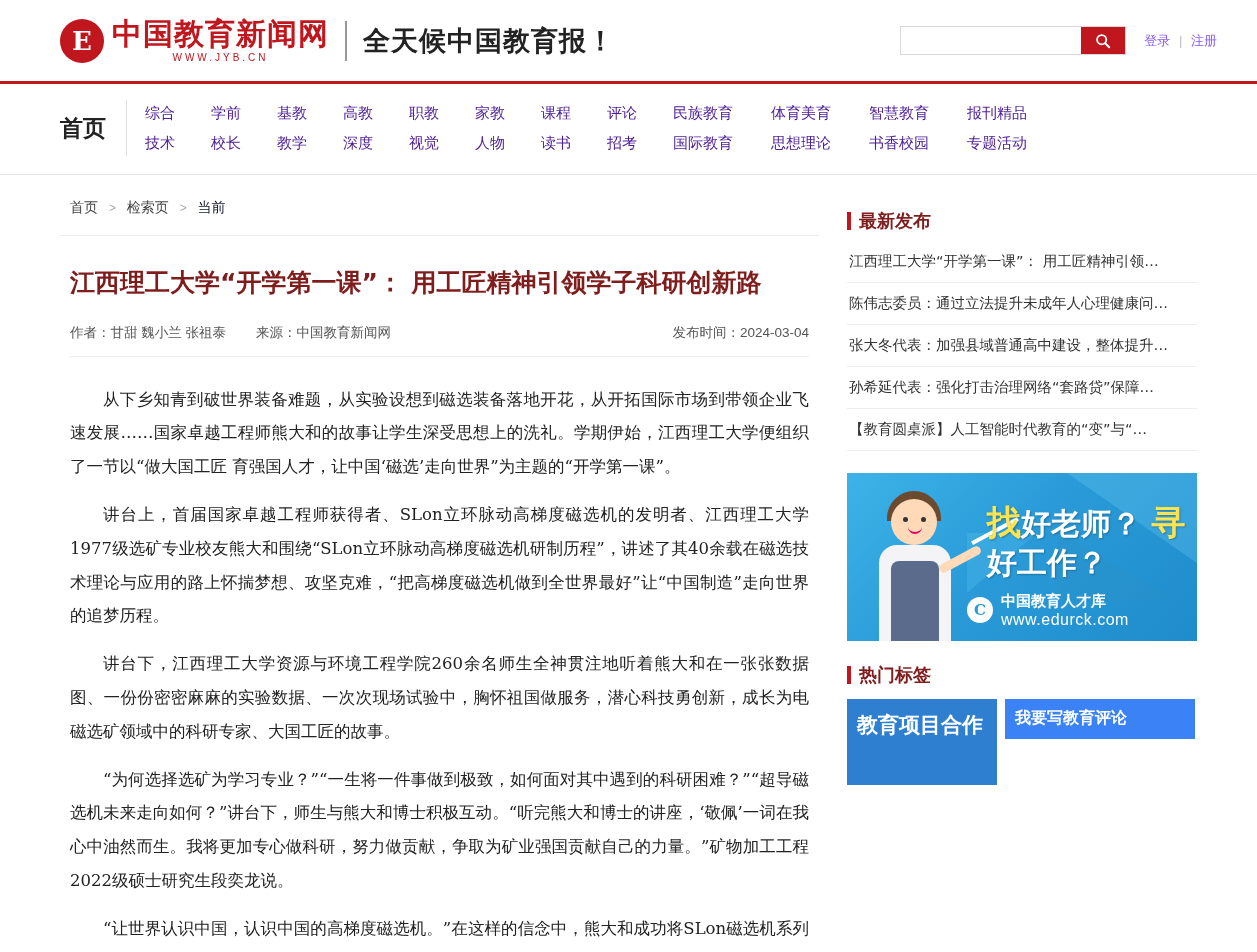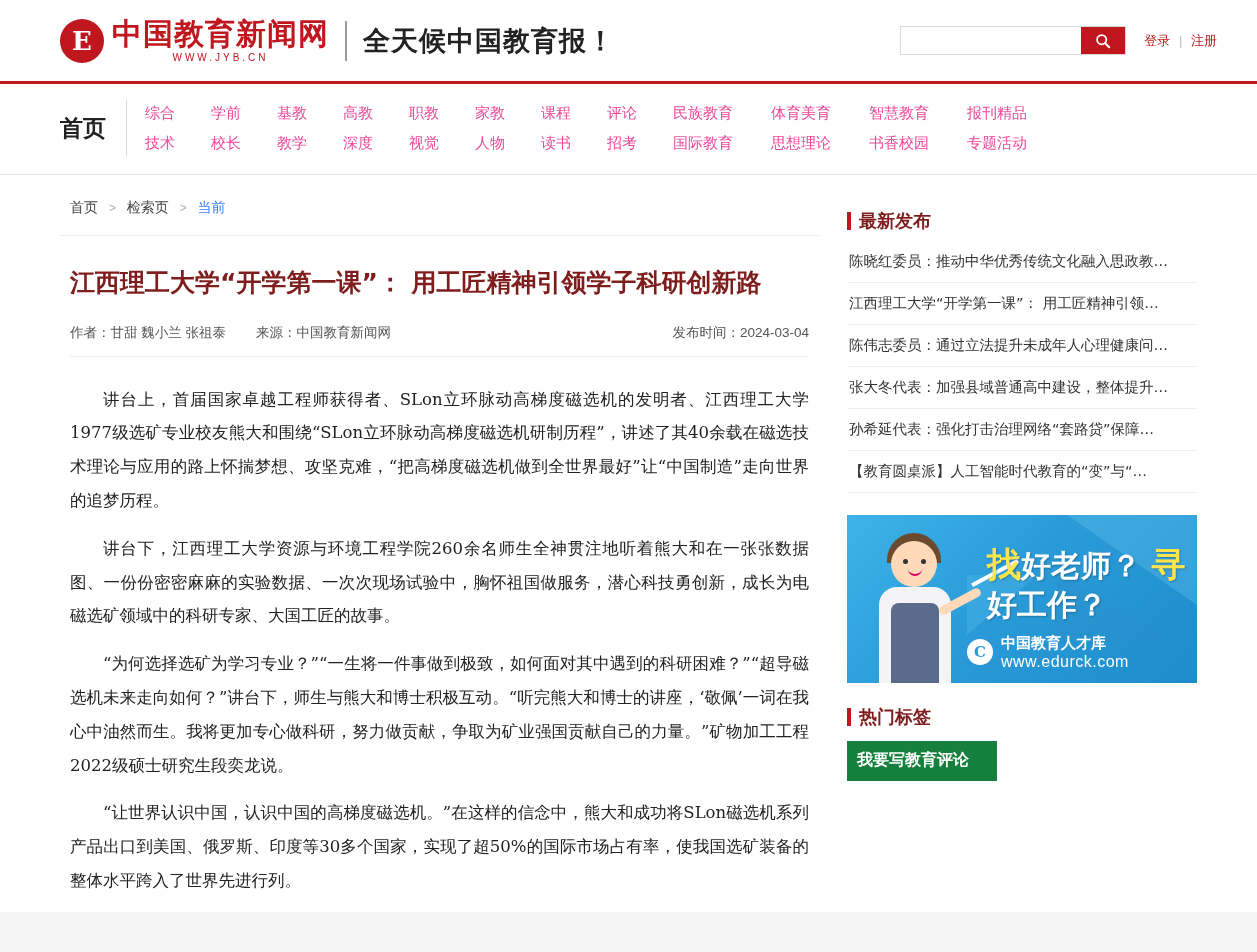--- a/index.html
+++ b/index.html
@@ -66,21 +66,21 @@
   }
   .search-btn {
     width: 44px; background: #c0161d; border: none;
     display: flex; align-items: center; justify-content: center;
     cursor: pointer;
   }
   .search-btn svg { display: block; }
   .auth-links {
     margin-left: 18px; font-size: 13px; color: #555;
   }
-  .auth-links a { color: #b91c1c; text-decoration: none; }
+  .auth-links a { color: #8b5cf6; text-decoration: none; }
   .auth-sep { margin: 0 5px; color: #bbb; }
 
   
   .nav {
     background: #fff;
     border-bottom: 1px solid #e3e3e3;
     padding: 14px 0 16px 60px;
     display: flex;
     align-items: center;
   }
@@ -91,21 +91,21 @@
     line-height: 56px;
   }
   .nav-cols { display: flex; }
   .nav-col {
     display: flex; flex-direction: column;
     margin-right: 22px;
     min-width: 44px;
   }
   .nav-col.wide { min-width: 76px; }
   .nav-col a {
-    font-size: 15px; color: #ec4899; text-decoration: none;
+    font-size: 15px; color: #4c1d95; text-decoration: none;
     line-height: 30px; white-space: nowrap;
   }
 
   
   .content-area {
     background: #fff;
     padding: 0 60px;
     display: flex;
     gap: 28px;
   }
@@ -113,21 +113,21 @@
   .side-col { width: 350px; padding-top: 34px; }
 
   
   .breadcrumb {
     padding: 24px 10px 18px 10px;
     font-size: 14px; color: #444;
     border-bottom: 1px solid #ececec;
   }
   .breadcrumb a { color: #444; text-decoration: none; }
   .breadcrumb .sep { margin: 0 7px; color: #aaa; font-size: 12px; }
-  .breadcrumb .current { color: #3b82f6; }
+  .breadcrumb .current { color: #0f172a; }
 
   
   .article { padding: 28px 10px 0 10px; }
   .article-title {
     font-size: 25px; font-weight: bold; color: #7f1d1d;
     line-height: 1.5;
     margin: 0 0 22px 0;
     font-family: "DejaVu Sans", sans-serif;
   }
   .article-meta {
@@ -231,21 +231,21 @@
   }
   .tag-box {
     background: #2f7fd1; color: #fff;
     font-size: 21px; font-weight: bold;
     font-family: "DejaVu Serif", serif;
     padding: 12px 10px; line-height: 1.3;
     min-height: 86px;
   }
   .tag-box.small { font-size: 16px; min-height: 40px; padding: 9px 10px; }
   .tag-box.blue-dark { background: #1b63ab; }
-  .tag-box.blue-mid { background: #15803d; }
+  .tag-box.blue-mid { background: #3b82f6; }
 </style>
 </head>
 <body>
 
 <div class="page">
 
   <div class="header">
     <div class="logo-wrap">
       <div class="logo-mark">E</div>
       <div class="logo-text">
@@ -350,39 +350,37 @@
           </span>
           <span class="meta-source">
             <span>来源：</span><span>中国教育新闻网</span>
           </span>
           <span class="meta-date">
             <span>发布时间：</span><span>2024-03-04</span>
           </span>
         </div>
 
         <div class="article-body">
+          <p>从下乡知青到破世界装备难题，从实验设想到磁选装备落地开花，从开拓国际市场到带领企业飞速发展……国家卓越工程师熊大和的故事让学生深受思想上的洗礼。学期伊始，江西理工大学便组织了一节以“做大国工匠 育强国人才，让中国‘磁选’走向世界”为主题的“开学第一课”。</p>
           <p>讲台上，首届国家卓越工程师获得者、SLon立环脉动高梯度磁选机的发明者、江西理工大学1977级选矿专业校友熊大和围绕“SLon立环脉动高梯度磁选机研制历程”，讲述了其40余载在磁选技术理论与应用的路上怀揣梦想、攻坚克难，“把高梯度磁选机做到全世界最好”让“中国制造”走向世界的追梦历程。</p>
           <p>讲台下，江西理工大学资源与环境工程学院260余名师生全神贯注地听着熊大和在一张张数据图、一份份密密麻麻的实验数据、一次次现场试验中，胸怀祖国做服务，潜心科技勇创新，成长为电磁选矿领域中的科研专家、大国工匠的故事。</p>
           <p>“为何选择选矿为学习专业？”“一生将一件事做到极致，如何面对其中遇到的科研困难？”“超导磁选机未来走向如何？”讲台下，师生与熊大和博士积极互动。“听完熊大和博士的讲座，‘敬佩’一词在我心中油然而生。我将更加专心做科研，努力做贡献，争取为矿业强国贡献自己的力量。”矿物加工工程2022级硕士研究生段奕龙说。</p>
           <p>“让世界认识中国，认识中国的高梯度磁选机。”在这样的信念中，熊大和成功将SLon磁选机系列产品出口到美国、俄罗斯、印度等30多个国家，实现了超50%的国际市场占有率，使我国选矿装备的整体水平跨入了世界先进行列。</p>
         </div>
       </div>
     </div>
 
     <div class="side-col">
 
       <div class="side-block">
         <div class="side-head">
           <span class="bar"></span>
           <span>最新发布</span>
         </div>
         <ul class="news-list">
-          <li>
-              <a href="#">陈晓红委员：推动中华优秀传统文化融入思政教…</a>
-            </li>
           <li>
               <a href="#">江西理工大学“开学第一课”： 用工匠精神引领…</a>
             </li>
           <li>
               <a href="#">陈伟志委员：通过立法提升未成年人心理健康问…</a>
             </li>
           <li>
               <a href="#">张大冬代表：加强县域普通高中建设，整体提升…</a>
             </li>
           <li>
@@ -428,19 +426,20 @@
           </span>
         </span>
       </a>
 
       <div class="side-block">
         <div class="side-head">
           <span class="bar"></span>
           <span>热门标签</span>
         </div>
         <div class="tags-grid">
+          <div class="tag-box" style="grid-row: span 2;">教育项目合作</div>
           <div class="tag-box small blue-mid">我要写教育评论</div>
         </div>
       </div>
 
     </div>
   </div>
 </div>
 
 </body></html>

